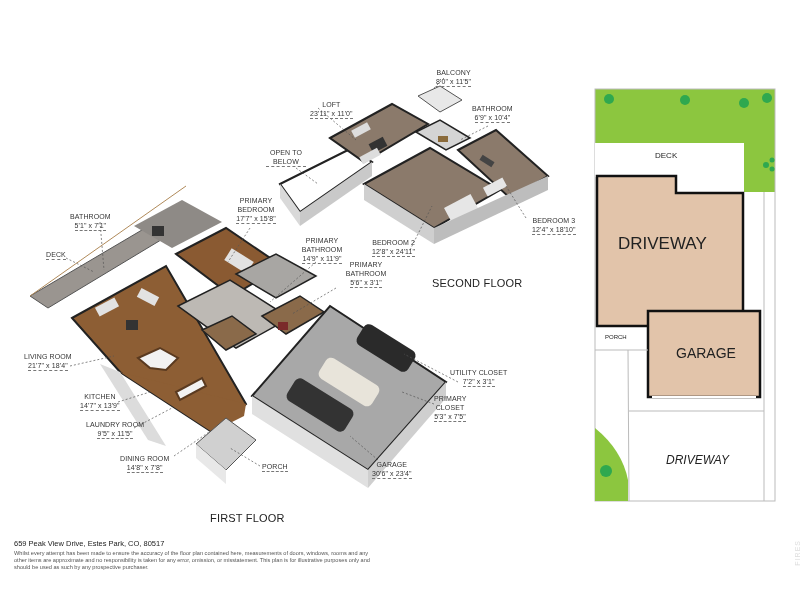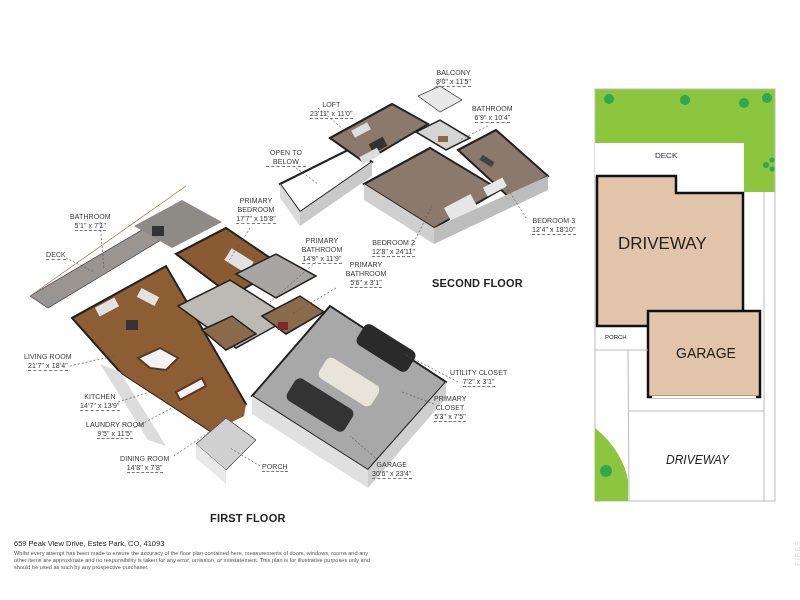--- a/index.html
+++ b/index.html
@@ -1,20 +1,20 @@
 <!DOCTYPE html>
 <html><head>
 <meta charset="utf-8">
 <style>
   * { box-sizing: border-box; margin: 0; padding: 0; }
   html, body { width: 800px; height: 600px; background: #ffffff; overflow: hidden; }
   body { position: relative; font-family: "Liberation Sans", "DejaVu Sans", sans-serif; color: #222; }
   .lbl { position: absolute; text-align: center; font-size: 7px; line-height: 9px; color: #333; letter-spacing: 0.1px; white-space: nowrap; }
   .lbl .dim { border-bottom: 1px dashed #777; display: inline-block; }
-  .floor-title { position: absolute; font-size: 11px; font-weight: bold; color: #222; letter-spacing: 0.2px; }
+  .floor-title { position: absolute; font-size: 11px; font-weight: normal; color: #222; letter-spacing: 0.2px; }
   svg { position: absolute; left: 0; top: 0; }
   .footer-addr { position: absolute; left: 14px; top: 539px; font-size: 7.5px; color: #222; }
   .footer-disc { position: absolute; left: 14px; top: 550px; font-size: 5.6px; line-height: 7px; color: #555; width: 360px; }
   .site-lbl { position: absolute; color: #222; text-align: center; }
   .watermark { position: absolute; right: 6px; top: 540px; font-size: 7px; color: #ddd; transform: rotate(-90deg); transform-origin: right top; letter-spacing: 1px; }
 </style>
 </head>
 <body>
 
 <svg width="800" height="600" viewBox="0 0 800 600">
@@ -219,15 +219,15 @@
 
   <path d="M595,428 Q622,450 628,480 L628,501 L595,501 Z" fill="#8cc63f"></path>
   <circle cx="606" cy="471" r="6" fill="#2fa84f"></circle>
 </svg>
 <div class="site-lbl" style="left:655px;top:151px;font-size:8px;">DECK</div>
 <div class="site-lbl" style="left:618px;top:234px;font-size:17px;">DRIVEWAY</div>
 <div class="site-lbl" style="left:605px;top:334px;font-size:6px;">PORCH</div>
 <div class="site-lbl" style="left:676px;top:345px;font-size:14px;">GARAGE</div>
 <div class="site-lbl" style="left:666px;top:453px;font-size:12px;font-style:italic;">DRIVEWAY</div>
 
-<div class="footer-addr">659 Peak View Drive, Estes Park, CO, 41093</div>
+<div class="footer-addr">659 Peak View Drive, Estes Park, CO, 80517</div>
 <div class="footer-disc">Whilst every attempt has been made to ensure the accuracy of the floor plan contained here, measurements of doors, windows, rooms and any other items are approximate and no responsibility is taken for any error, omission, or misstatement. This plan is for illustrative purposes only and should be used as such by any prospective purchaser.</div>
 <div class="watermark">FIRES</div>
 
 </body></html>

